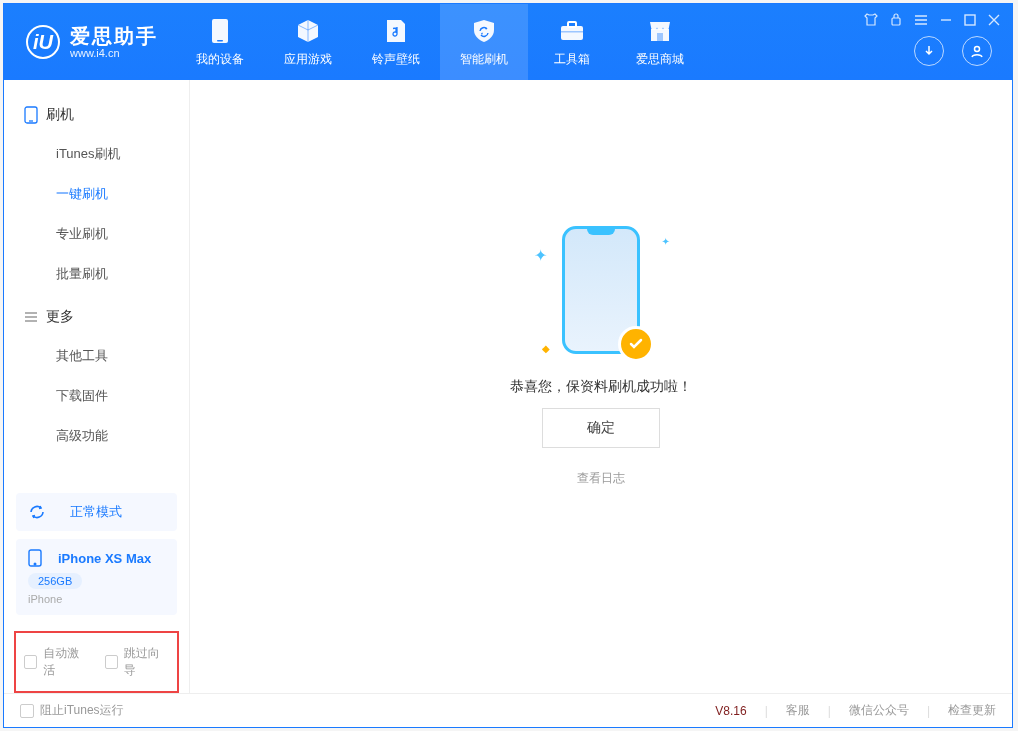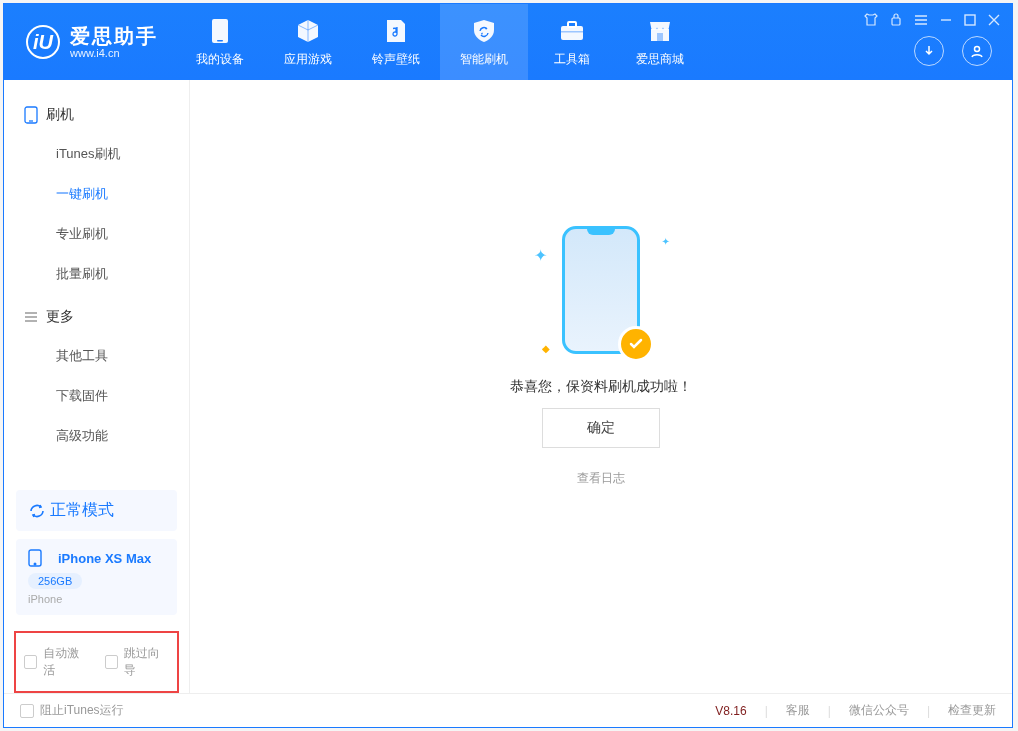--- a/index.html
+++ b/index.html
@@ -19,21 +19,21 @@
 .win-controls span, .win-controls svg { cursor: pointer; opacity: .9; }
 .win-right-icons { position: absolute; right: 20px; bottom: 14px; display: flex; gap: 18px; }
 .win-right-icons .circ { width: 30px; height: 30px; border: 1.5px solid rgba(255,255,255,.7); border-radius: 50%; display: flex; align-items: center; justify-content: center; cursor: pointer; }
 .body { flex: 1; display: flex; min-height: 0; }
 .sidebar { width: 186px; border-right: 1px solid #eee; display: flex; flex-direction: column; background: #fff; }
 .side-list { flex: 1; overflow: auto; padding-top: 12px; }
 .side-head { display: flex; align-items: center; gap: 8px; padding: 14px 20px 10px; font-size: 14px; color: #333; font-weight: 500; }
 .side-head svg { color: #5b70aa; }
 .side-sub { padding: 11px 10px 11px 52px; font-size: 13px; color: #555; cursor: pointer; }
 .side-sub.active { color: #1a7aff; }
-.side-device { background: #f5f8ff; margin: 0 12px 8px; border-radius: 4px; padding: 10px 12px; font-size: 16px; color: #1a7aff; display: flex; align-items: center; gap: 4px; }
+.side-device { background: #f5f8ff; margin: 0 12px 8px; border-radius: 4px; padding: 10px 12px; font-size: 13px; color: #1a7aff; display: flex; align-items: center; gap: 24px; }
 .dev-card { background: #f5f8ff; margin: 0 12px 10px; border-radius: 4px; padding: 10px 12px; }
 .dev-card .name { color: #1a7aff; font-size: 13px; font-weight: 600; display: flex; align-items: center; gap: 16px; }
 .dev-card .badge { display: inline-block; background: #e6f0ff; color: #1a7aff; border-radius: 10px; padding: 2px 10px; font-size: 11px; margin-top: 6px; }
 .dev-card .sub { color: #aaa; font-size: 11px; margin-top: 4px; }
 .opt-row { border: 2px solid #e44; margin: 6px 10px 0; padding: 12px 8px; display: flex; gap: 16px; }
 .chk { display: flex; align-items: center; gap: 6px; font-size: 12px; color: #999; cursor: pointer; }
 .chk .box { width: 14px; height: 14px; border: 1px solid #ccc; border-radius: 2px; }
 .main { flex: 1; display: flex; flex-direction: column; align-items: center; justify-content: center; position: relative; }
 .success-ill { position: relative; margin-top: -60px; margin-bottom: 24px; }
 .illu-phone { width: 78px; height: 128px; border: 3px solid #3ac2ff; border-radius: 14px; background: linear-gradient(180deg,#d3e8fa,#e9f3fd); position: relative; }

